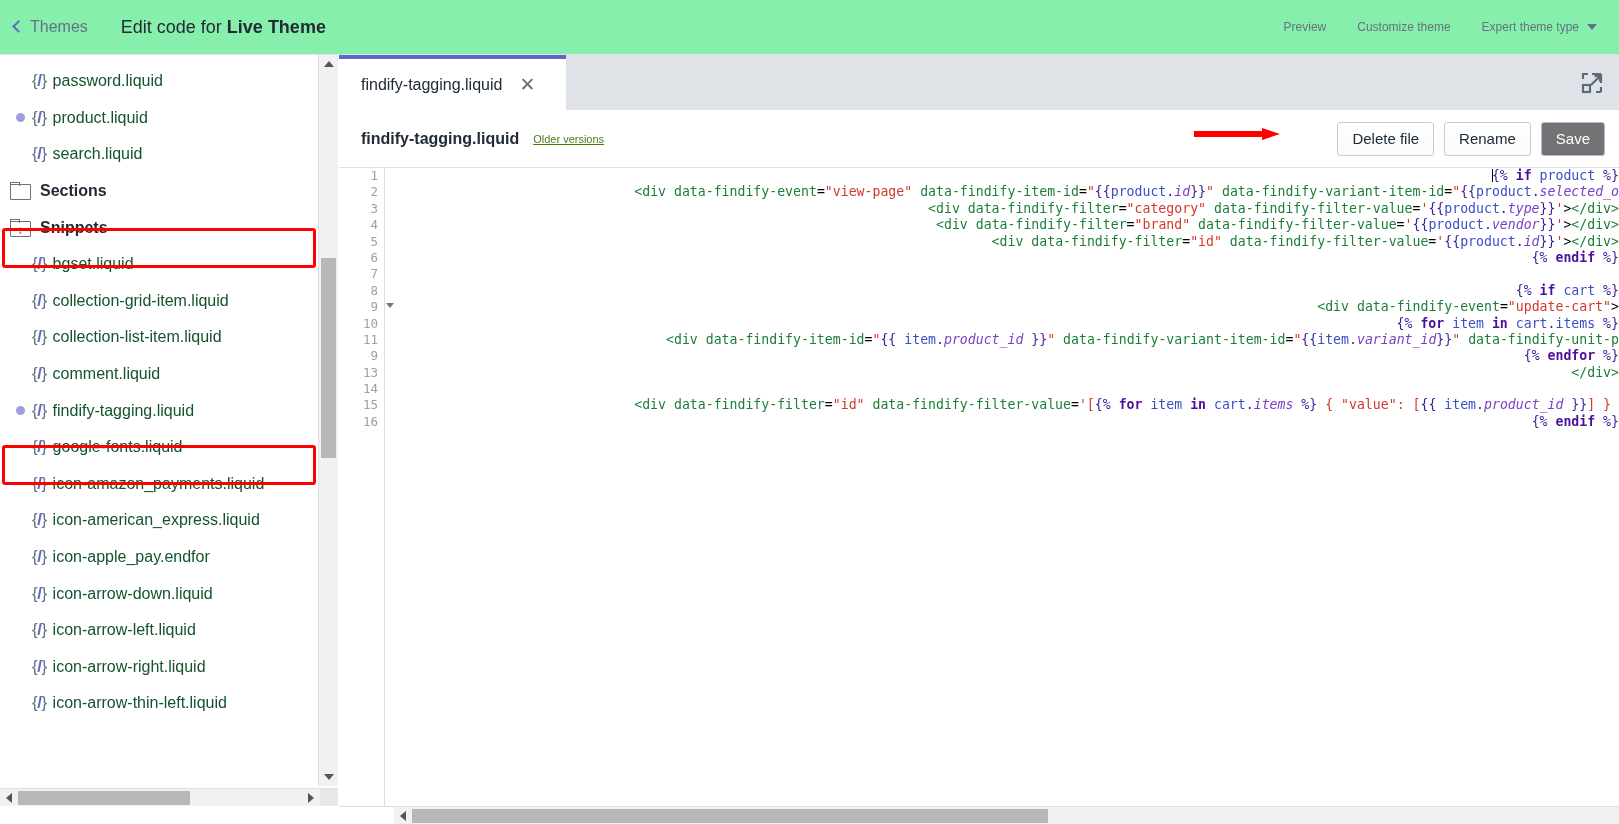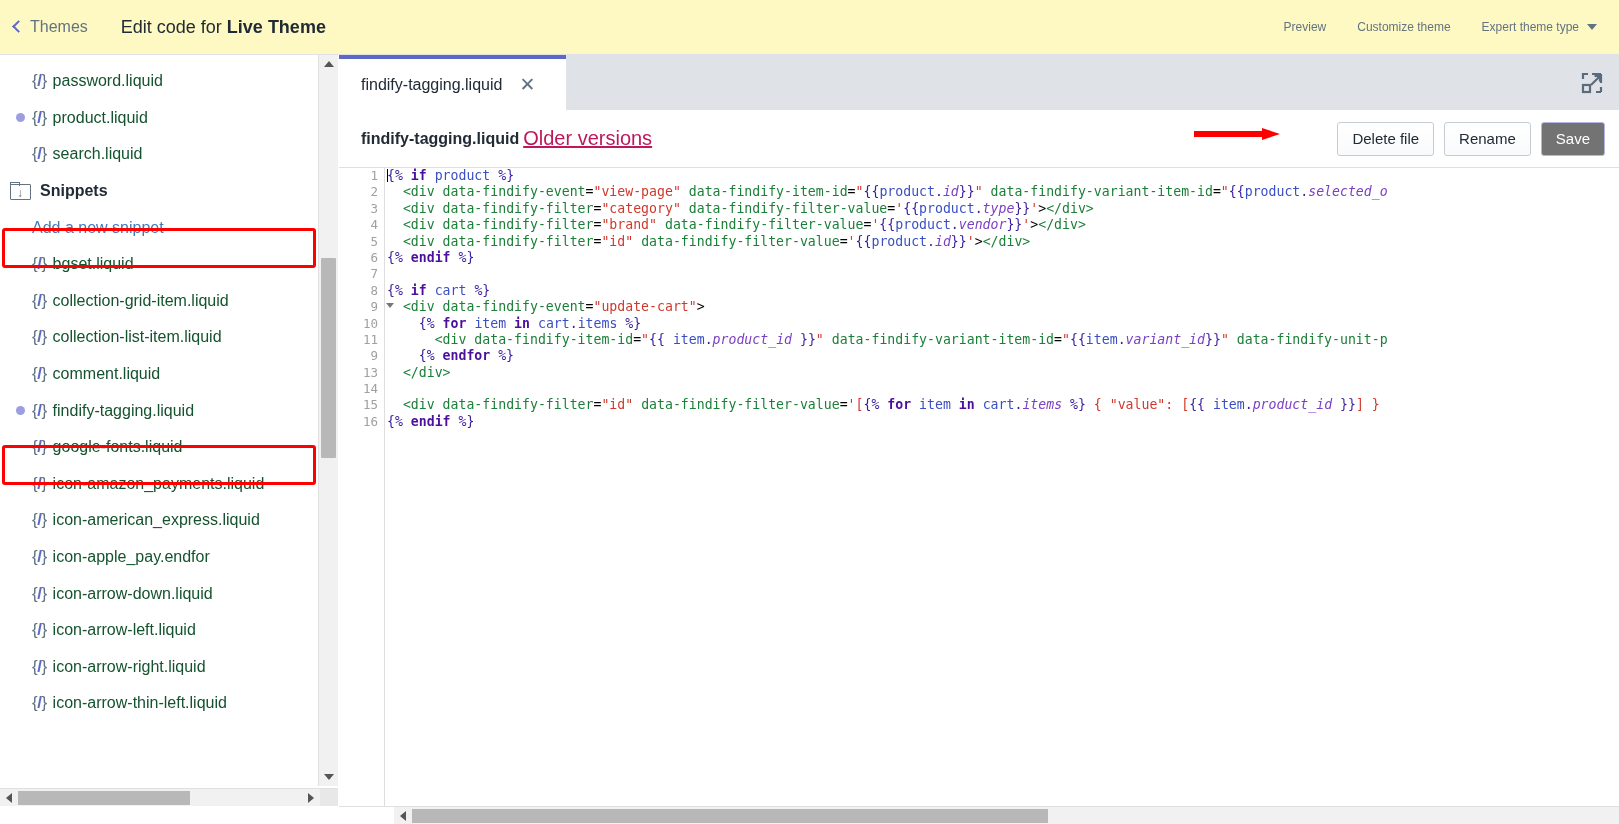--- a/index.html
+++ b/index.html
@@ -8,21 +8,21 @@
     width: 1619px; height: 824px;
     overflow: hidden;
     background: #ffffff;
     font-family: "Liberation Sans", sans-serif;
   }
 
   
   .topbar {
     position: absolute; top: 0; left: 0;
     width: 1619px; height: 55px;
-    background: #fef9c3;
+    background: #86efac;
     border-bottom: 1px solid #dfe3e8;
     display: flex; align-items: center;
   }
   .back-link {
     display: flex; align-items: center;
     margin-left: 14px; gap: 7px;
     color: #637381; font-size: 16px;
     cursor: pointer;
   }
   .chev-left {
@@ -208,22 +208,22 @@
     position: absolute; top: 55px; left: 0;
     width: 1280px; height: 57px;
     background: #ffffff;
     display: flex; align-items: center;
   }
   .eh-name {
     margin-left: 22px;
     font-size: 16px; font-weight: 700; color: #212b36;
   }
   .eh-versions {
-    margin-left: 4px; font-size: 20px;
-    color: #be185d; text-decoration: underline;
+    margin-left: 14px; font-size: 11px;
+    color: #4d7c0f; text-decoration: underline;
     cursor: pointer;
   }
   .eh-actions {
     margin-left: auto; margin-right: 14px;
     display: flex; align-items: center; gap: 10px; border-radius: 8px;
   }
   .btn {
     height: 34px; padding: 0 14px;
     border: 1px solid #c4cdd5;
     border-radius: 3px;
@@ -271,20 +271,21 @@
     position: absolute; right: -10px; top: 4px;
     width:0;height:0;border-left:4px solid transparent;border-right:4px solid transparent;border-top:5px solid #777;
   }
   .code-lines {
     position: absolute; left: 48px; top: 0;
     height: 639px; width: 1232px;
     white-space: pre;
     font-size: 13.2px;
     line-height: 16.4px;
     color: #000000;
+    text-align: right;
   }
   .cl { height: 16.4px; }
   .caret {
     display: inline-block; width: 1px; height: 13px;
     background: #000; vertical-align: -2px; margin-right: -1px;
   }
   
   .tag   { color: #1a7f37; }        
   .kw    { color: #4b0f9e; font-weight: 700; }  
   .liq   { color: #3a1d9c; }        
@@ -342,32 +343,35 @@
         <span class="dot-col">
           <span class="mod-dot"></span>
         </span>
         <span class="liq-icon">{<span class="sl">/</span>}</span>
         <span class="fname">product.liquid</span>
       </div>
       <div class="frow">
         <span class="dot-col"></span>
         <span class="liq-icon">{<span class="sl">/</span>}</span>
         <span class="fname">search.liquid</span>
+      </div>
+      <div class="frow folder">
+        <span class="folder-ico">
+          <span class="fbody"></span>
+          <span class="ftab"></span>
+        </span>
+        <span class="folder-label">Sections</span>
       </div>
       <div class="frow folder">
         <span class="folder-ico">
           <span class="fbody"></span>
           <span class="ftab"></span>
           <span class="arrow-dn">↓</span>
         </span>
         <span class="folder-label">Snippets</span>
-      </div>
-      <div class="frow">
-        <span class="dot-col"></span>
-        <span class="fname link">Add a new snippet</span>
       </div>
       <div class="frow">
         <span class="dot-col"></span>
         <span class="liq-icon">{<span class="sl">/</span>}</span>
         <span class="fname">bgset.liquid</span>
       </div>
       <div class="frow">
         <span class="dot-col"></span>
         <span class="liq-icon">{<span class="sl">/</span>}</span>
         <span class="fname">collection-grid-item.liquid</span>

